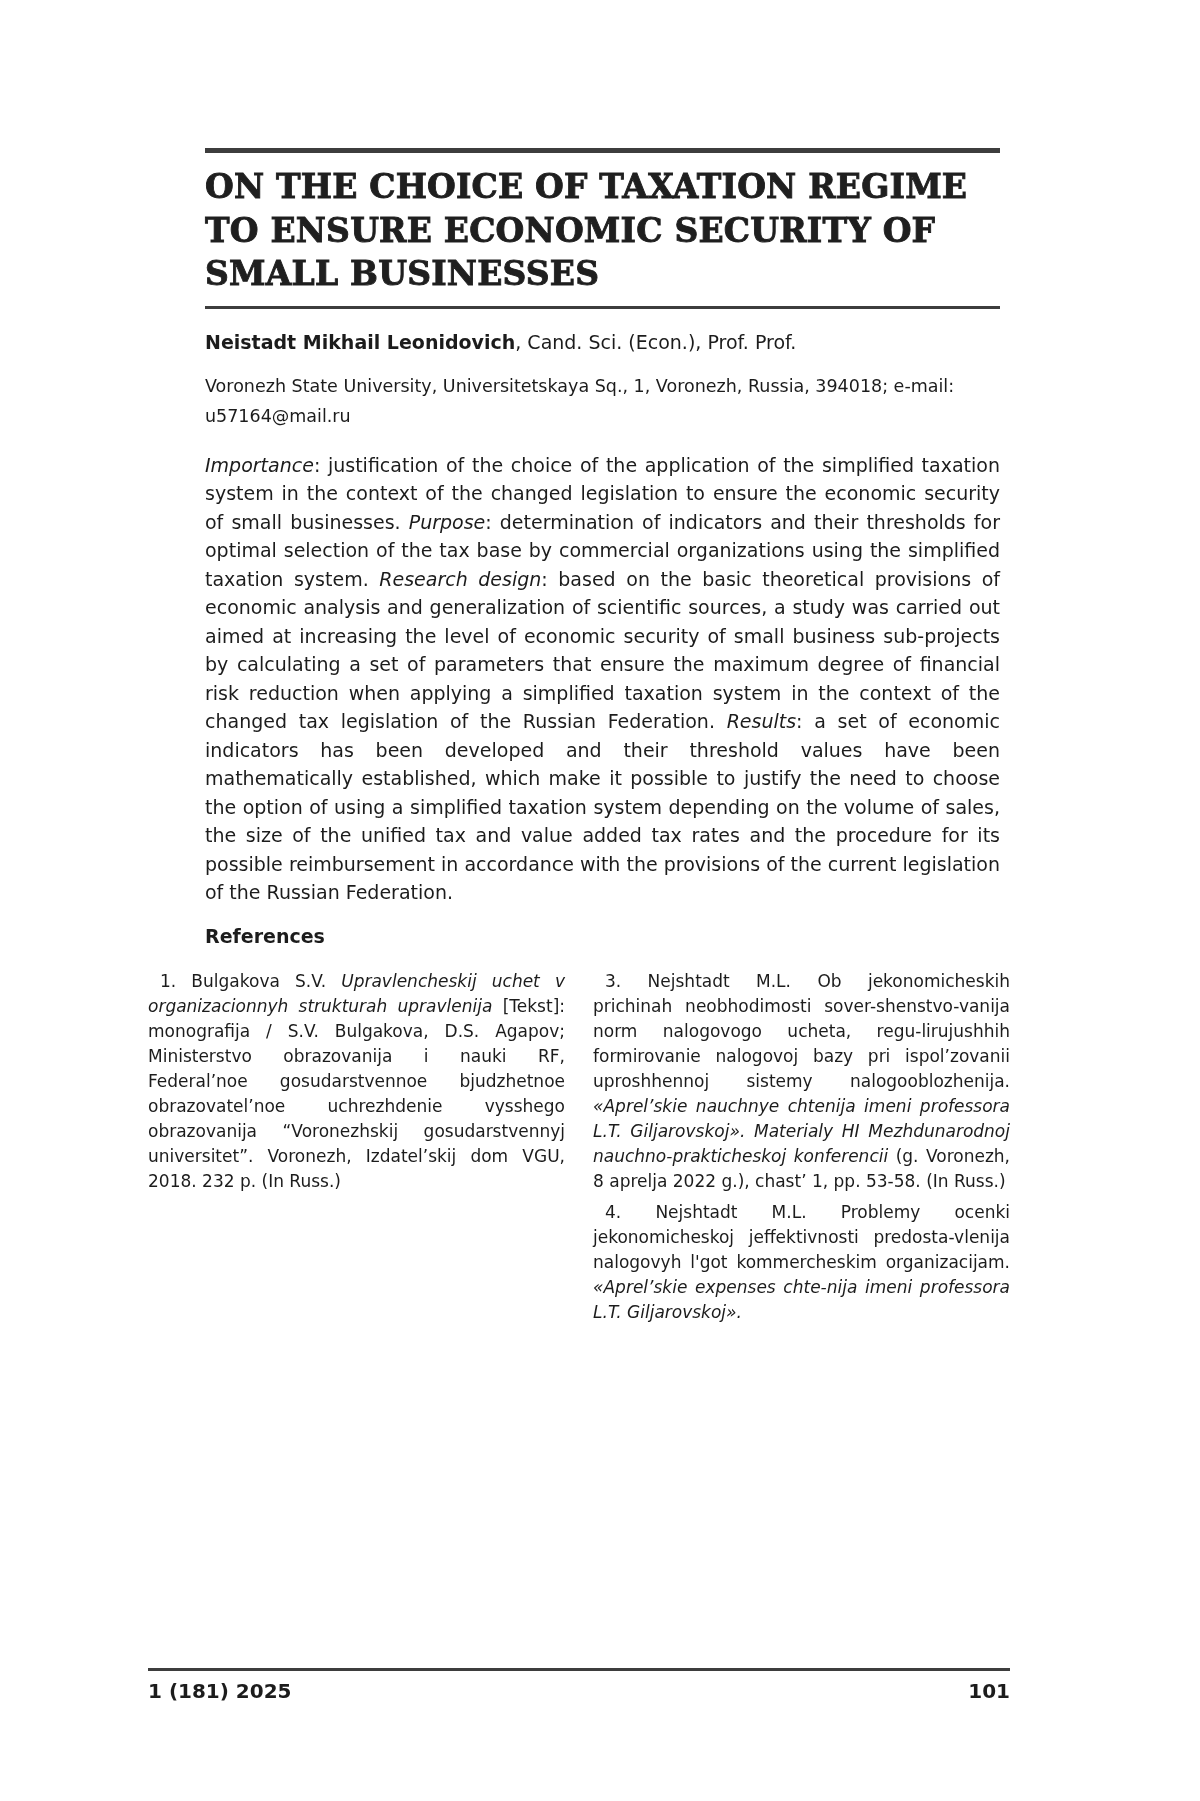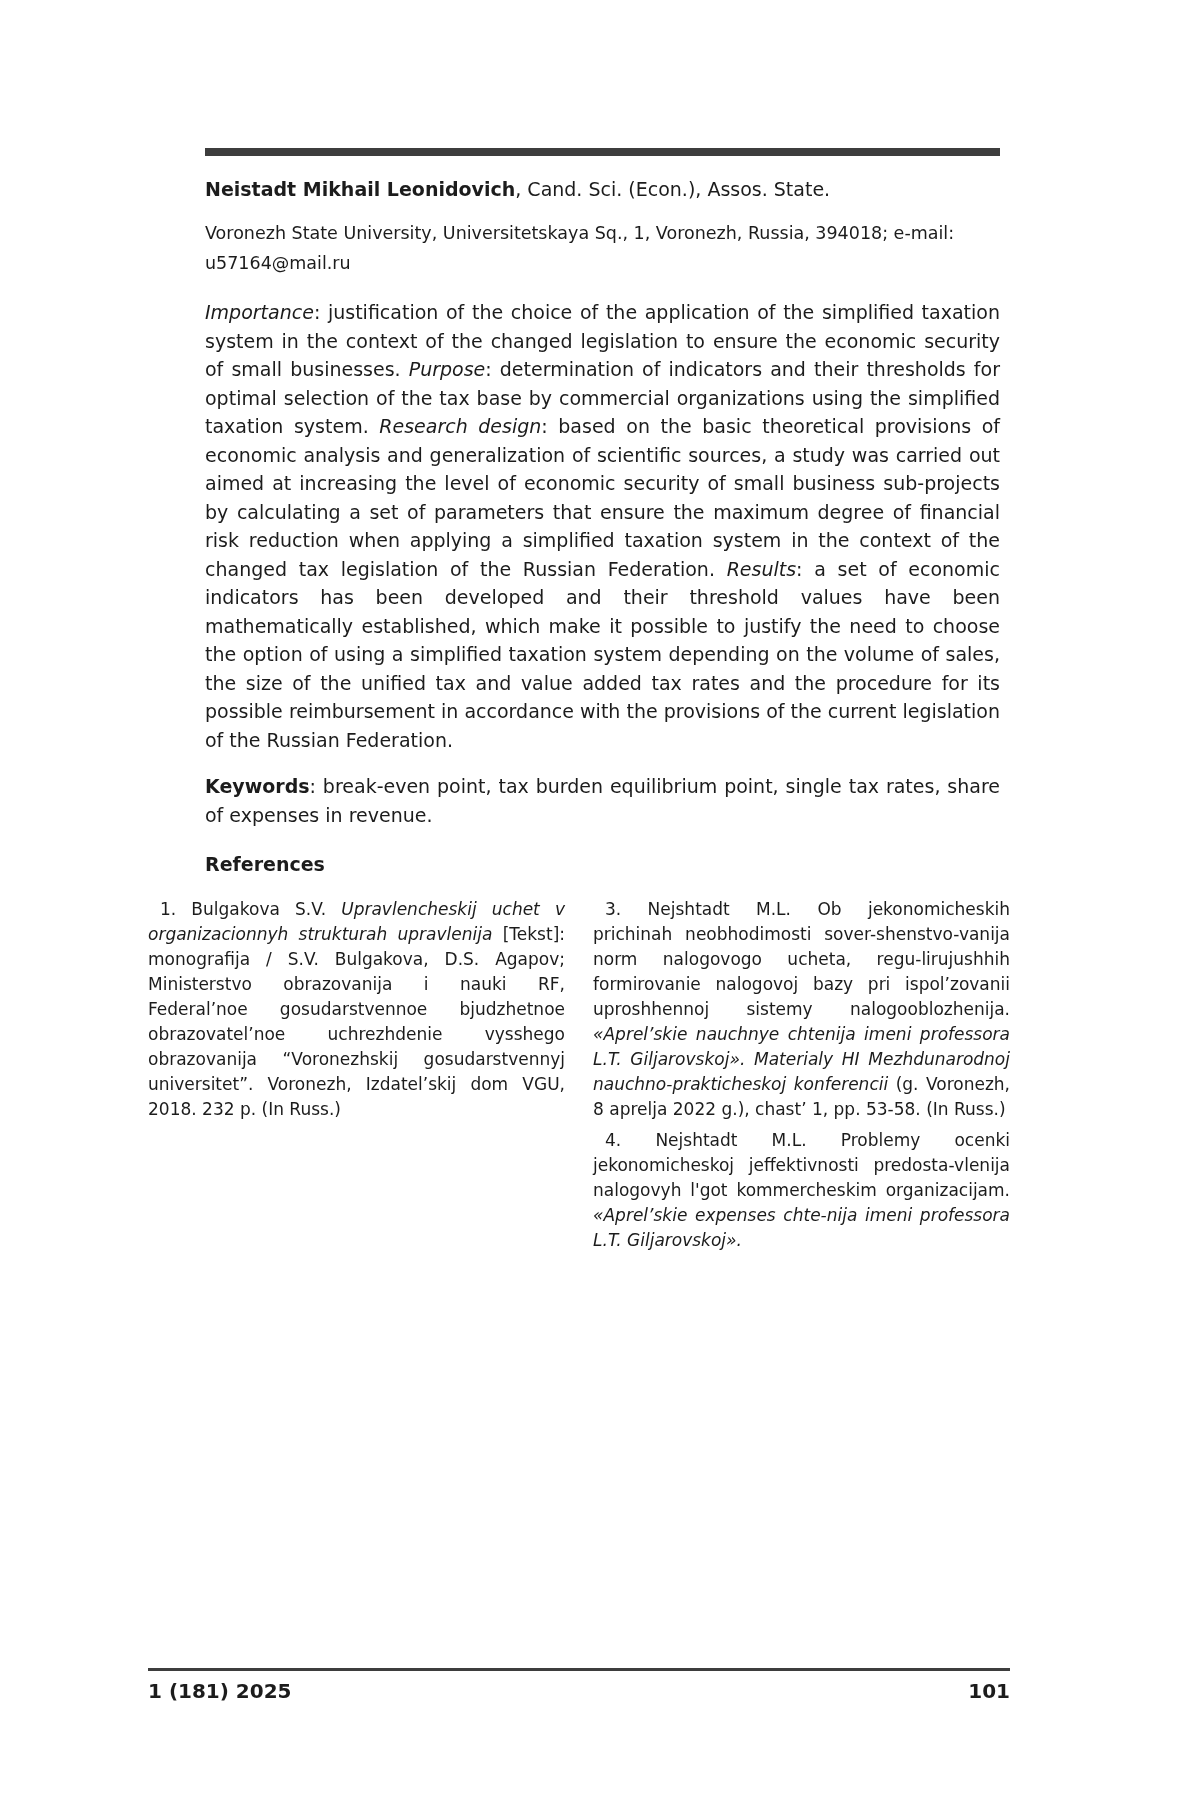--- a/index.html
+++ b/index.html
@@ -115,29 +115,29 @@
   }
 </style>
 </head>
 <body>
 
 <div class="page">
   <div class="content">
 
     <div class="header-block">
       <div class="rule-thick"></div>
+      <h1 class="title">ON THE CHOICE OF TAXATION REGIME TO ENSURE ECONOMIC SECURITY OF SMALL BUSINESSES</h1>
       <div class="rule-thin"></div>
 
-      <p class="author"><span class="author-name">Neistadt Mikhail Leonidovich</span><span>, Cand. Sci. (Econ.), Assos. State.</span></p>
+      <p class="author"><span class="author-name">Neistadt Mikhail Leonidovich</span><span>, Cand. Sci. (Econ.), Prof. Prof.</span></p>
 
       <p class="affiliation">Voronezh State University, Universitetskaya Sq., 1, Voronezh, Russia, 394018; e-mail: u57164@mail.ru</p>
 
       <p class="abstract"><span class="it">Importance</span><span>: justification of the choice of the application of the simplified taxation system in the context of the changed legislation to ensure the economic security of small businesses. </span><span class="it">Purpose</span><span>: determination of indicators and their thresholds for optimal selection of the tax base by commercial organizations using the simplified taxation system. </span><span class="it">Research design</span><span>: based on the basic theoretical provisions of economic analysis and generalization of scientific sources, a study was carried out aimed at increasing the level of economic security of small business sub-projects by calculating a set of parameters that ensure the maximum degree of financial risk reduction when applying a simplified taxation system in the context of the changed tax legislation of the Russian Federation. </span><span class="it">Results</span><span>: a set of economic indicators has been developed and their threshold values have been mathematically established, which make it possible to justify the need to choose the option of using a simplified taxation system depending on the volume of sales, the size of the unified tax and value added tax rates and the procedure for its possible reimbursement in accordance with the provisions of the current legislation of the Russian Federation.</span></p>
 
-      <p class="keywords"><span class="kw-label">Keywords</span><span>: break-even point, tax burden equilibrium point, single tax rates, share of expenses in revenue.</span></p>
     </div>
 
     <div class="references">
       <h2 class="ref-heading">References</h2>
       <div class="ref-columns">
         <div class="ref-col" id="ref-left">
             <p class="ref-item"><span>1. Bulgakova S.V. </span><span class="it">Upravlencheskij uchet v organizacionnyh strukturah upravlenija</span><span> [Tekst]: monografija / S.V. Bulgakova, D.S. Agapov; Ministerstvo obrazovanija i nauki RF, Federal’noe gosudarstvennoe bjudzhetnoe obrazovatel’noe uchrezhdenie vysshego obrazovanija “Voronezhskij gosudarstvennyj universitet”. Voronezh, Izdatel’skij dom VGU, 2018. 232 p. (In Russ.)</span></p>
           </div>
         <div class="ref-col" id="ref-right">
             <p class="ref-item"><span>3. Nejshtadt M.L. Ob jekonomicheskih prichinah neobhodimosti sover-shenstvo-vanija norm nalogovogo ucheta, regu-lirujushhih formirovanie nalogovoj bazy pri ispol’zovanii uproshhennoj sistemy nalogooblozhenija. </span><span class="it">«Aprel’skie nauchnye chtenija imeni professora L.T. Giljarovskoj». Materialy HI Mezhdunarodnoj nauchno-prakticheskoj konferencii</span><span> (g. Voronezh, 8 aprelja 2022 g.), chast’ 1, pp. 53-58. (In Russ.)</span></p>

